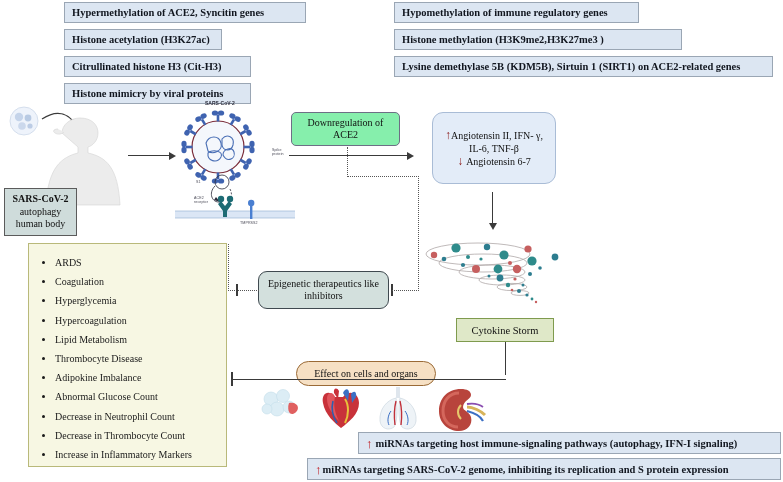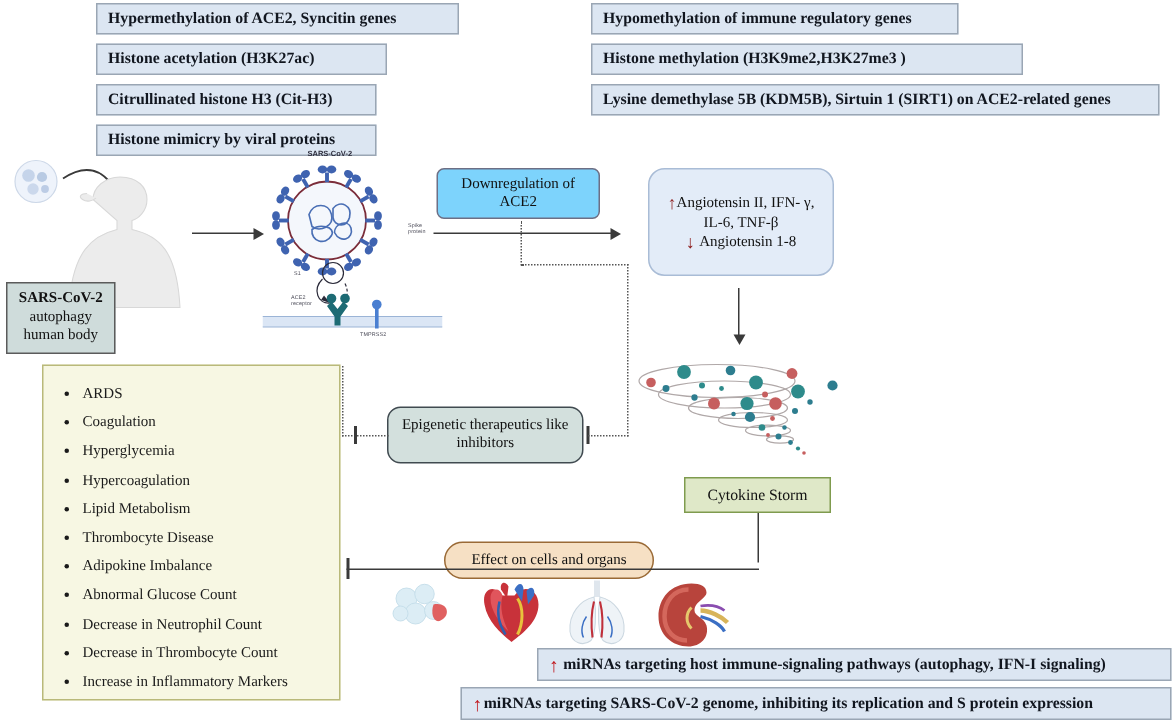--- a/index.html
+++ b/index.html
@@ -28,21 +28,21 @@
     border:1px solid #5b5b5b;
     font-size:10px;
     display:flex;align-items:center;justify-content:center;
     text-align:center;
     box-sizing:border-box;
     line-height:1.25;
   }
 
   .lavbox{
     position:absolute;
-    background:#7dd3fc;
+    background:#86efac;
     border:1px solid #6d6f85;
     border-radius:5px;
     font-size:10px;
     display:flex;align-items:center;justify-content:center;
     text-align:center;
     box-sizing:border-box;
     line-height:1.25;
   }
 
   .roundblue{
@@ -131,21 +131,21 @@
      font-family:"Liberation Sans", sans-serif;}
 </style>
 </head>
 <body>
 
 <div class="stage">
 
   <div class="bluebox" style="left:64px;top:2px;width:242px;height:21px;">
     <span>Hypermethylation of  ACE2, Syncitin genes</span>
   </div>
-  <div class="bluebox" style="left:64px;top:29px;width:194px;height:21px;">
+  <div class="bluebox" style="left:64px;top:29px;width:158px;height:21px;">
     <span>Histone acetylation (H3K27ac)</span>
   </div>
   <div class="bluebox" style="left:64px;top:56px;width:187px;height:21px;">
     <span>Citrullinated histone H3 (Cit-H3)</span>
   </div>
   <div class="bluebox" style="left:64px;top:83px;width:187px;height:21px;">
     <span>Histone mimicry by viral proteins</span>
   </div>
 
   <div class="bluebox" style="left:394px;top:2px;width:245px;height:21px;">
@@ -304,21 +304,21 @@
   <div class="arrowheadR" style="left:407px;top:151.5px;"></div>
 
   <div class="roundblue" style="left:432px;top:112px;width:124px;height:72px;">
     <div style="display:flex;align-items:center;justify-content:center;">
       <span class="updown">↑</span>
       <span>Angiotensin II, IFN- γ,</span>
     </div>
     <div><span>IL-6, TNF-β</span></div>
     <div style="display:flex;align-items:center;justify-content:center;">
       <span class="updown">↓</span>
-      <span style="margin-left:3px;">Angiotensin 1-8</span>
+      <span style="margin-left:3px;">Angiotensin 6-7</span>
     </div>
   </div>
 
   <div class="vline" style="left:492px;top:192px;height:32px;"></div>
   <div class="arrowheadD" style="left:488.5px;top:223px;"></div>
 
   <svg style="position:absolute;left:420px;top:238px;width:160px;height:78px;" viewBox="0 0 160 78">
     <g fill="none" stroke="#b0a8a8" stroke-width="0.8">
       <ellipse cx="58" cy="16" rx="52" ry="11"></ellipse>
       <ellipse cx="63" cy="25" rx="44" ry="9"></ellipse>

